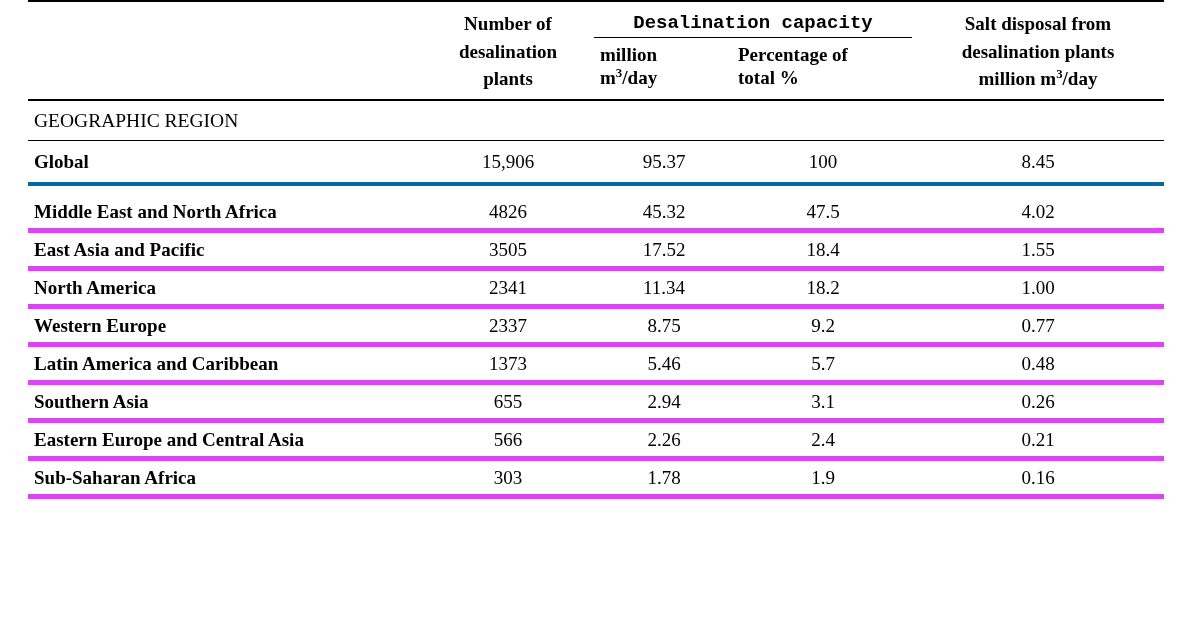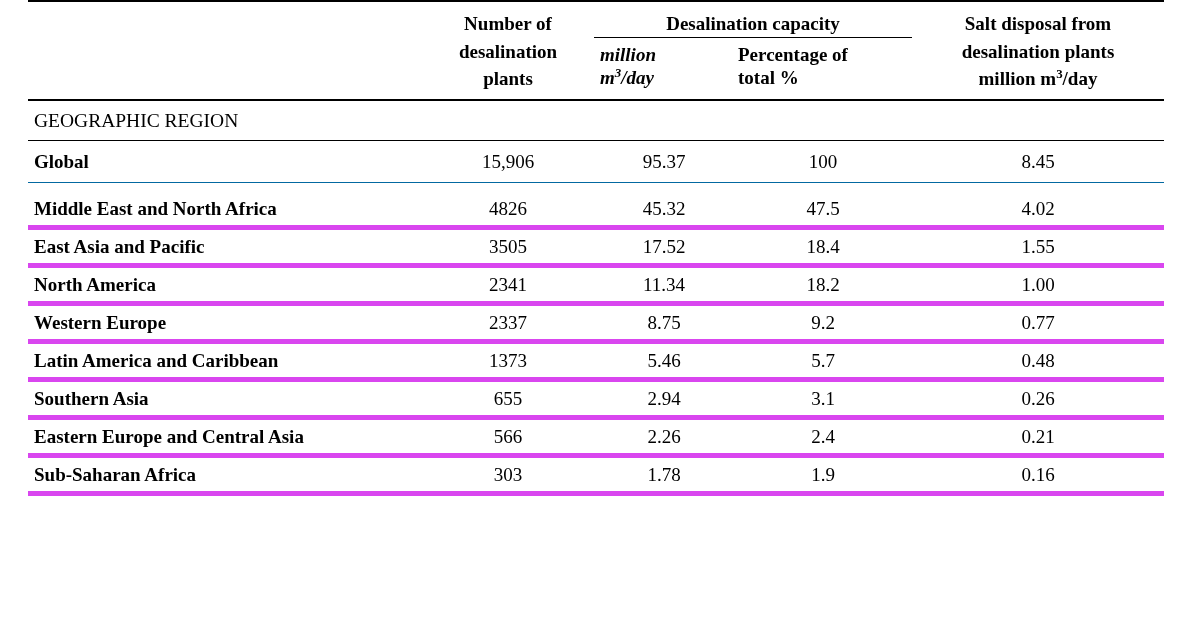--- a/index.html
+++ b/index.html
@@ -43,30 +43,31 @@
   .grp-head {
     text-align: center;
     font-weight: bold;
     font-size: 19px;
     line-height: 1.15;
     padding: 8px 4px 2px 4px;
     vertical-align: bottom;
   }
   .grp-underline {
     border-bottom: 1.6px solid #000;
+    font-family: Liberation Mono, monospace;
   }
   .sub-head {
     text-align: left;
     font-weight: bold;
     font-size: 19px;
     line-height: 1.2;
     padding: 6px 4px 4px 4px;
     vertical-align: top;
   }
-  .sub-head.left-al { text-align: left; padding-left: 6px; font-style: italic; }
+  .sub-head.left-al { text-align: left; padding-left: 6px; }
   .stack {
     font-weight: bold;
     font-size: 19px;
     line-height: 1.45;
     text-align: center;
     padding: 8px 4px 6px 4px;
     vertical-align: top;
   }
   sup { font-size: 0.68em; vertical-align: super; line-height: 0; }
 
@@ -98,21 +99,21 @@
     text-align: left;
     padding-left: 6px;
   }
   tr.data td.num {
     text-align: center;
     font-weight: normal;
   }
   tr.data.global td {
     padding-top: 10px;
     padding-bottom: 9px;
-    border-bottom: 1px solid #0369a1;
+    border-bottom: 4px solid #0369a1;
   }
   tr.spacer td {
     height: 9px;
     padding: 0;
     font-size: 0;
     line-height: 0;
     border: none;
   }
   .clip-bottom {
     position: absolute;

